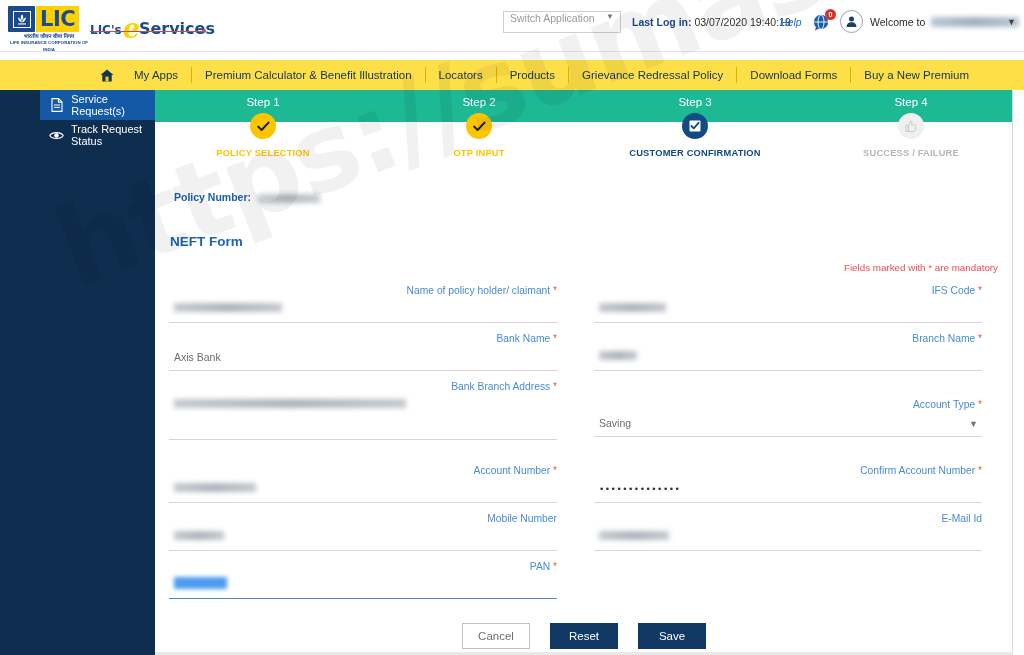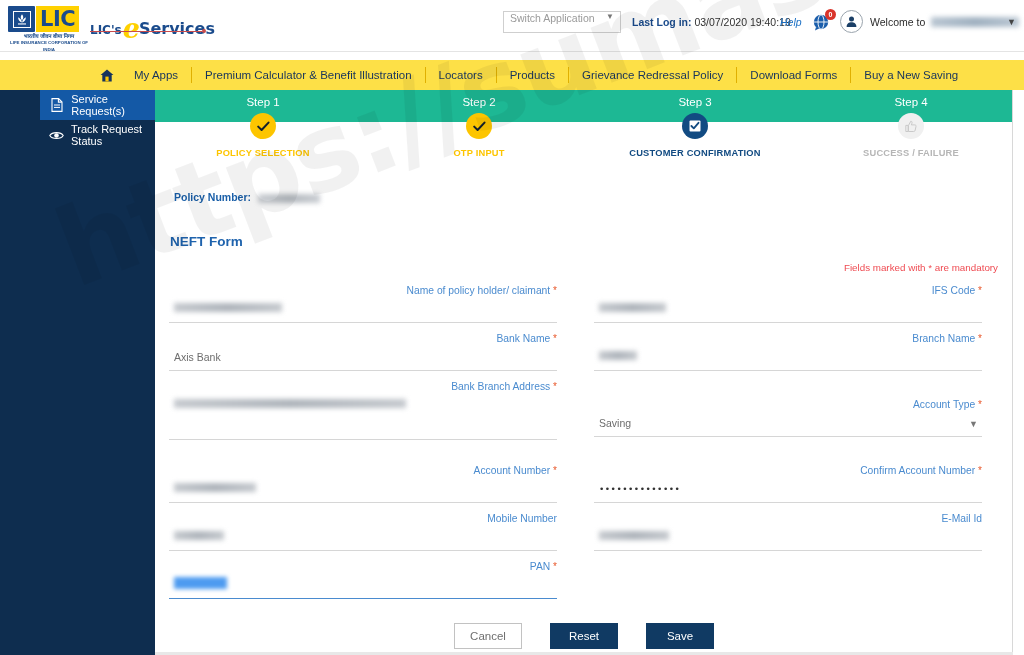--- a/index.html
+++ b/index.html
@@ -323,21 +323,21 @@
   }
   .sel-caret {
     position: absolute; right: 4px; top: 9px;
     font-size: 9px; color: #777;
   }
 
   
   .btnrow {
     position: absolute; left: 0; top: 533px;
     width: 858px;
-    display: flex; justify-content: center; gap: 28px;
+    display: flex; justify-content: center; gap: 20px;
   }
   .btn {
     font-size: 11.5px;
     padding: 6px 0;
     width: 68px;
     text-align: center;
     cursor: pointer;
     border: none;
     font-family: "Liberation Sans", sans-serif;
   }
@@ -432,21 +432,21 @@
         <path d="M7 0.6 L0.6 6 H2.3 V12.4 H11.7 V6 H13.4 Z" fill="#16335c"></path>
         <rect x="5.4" y="7.6" width="3.2" height="4.8" fill="#FFC800"></rect>
       </svg>
     </div>
     <div class="nav-item first">My Apps</div>
     <div class="nav-item">Premium Calculator &amp; Benefit Illustration</div>
     <div class="nav-item">Locators</div>
     <div class="nav-item">Products</div>
     <div class="nav-item">Grievance Redressal Policy</div>
     <div class="nav-item">Download Forms</div>
-    <div class="nav-item">Buy a New Saving</div>
+    <div class="nav-item">Buy a New Premium</div>
   </div>
 
   <div class="sidebar">
     <div class="side-item active">
       <span class="side-ico">
         <svg width="12" height="14" viewBox="0 0 12 14">
           <path d="M1 0.6 H7.6 L11 4 V13.4 H1 Z" fill="none" stroke="#ffffff" stroke-width="1.1"></path>
           <path d="M7.4 0.8 V4.1 H10.8" fill="none" stroke="#ffffff" stroke-width="1.1"></path>
           <line x1="3" y1="7" x2="9" y2="7" stroke="#ffffff" stroke-width="1"></line>
           <line x1="3" y1="9.4" x2="9" y2="9.4" stroke="#ffffff" stroke-width="1"></line>

